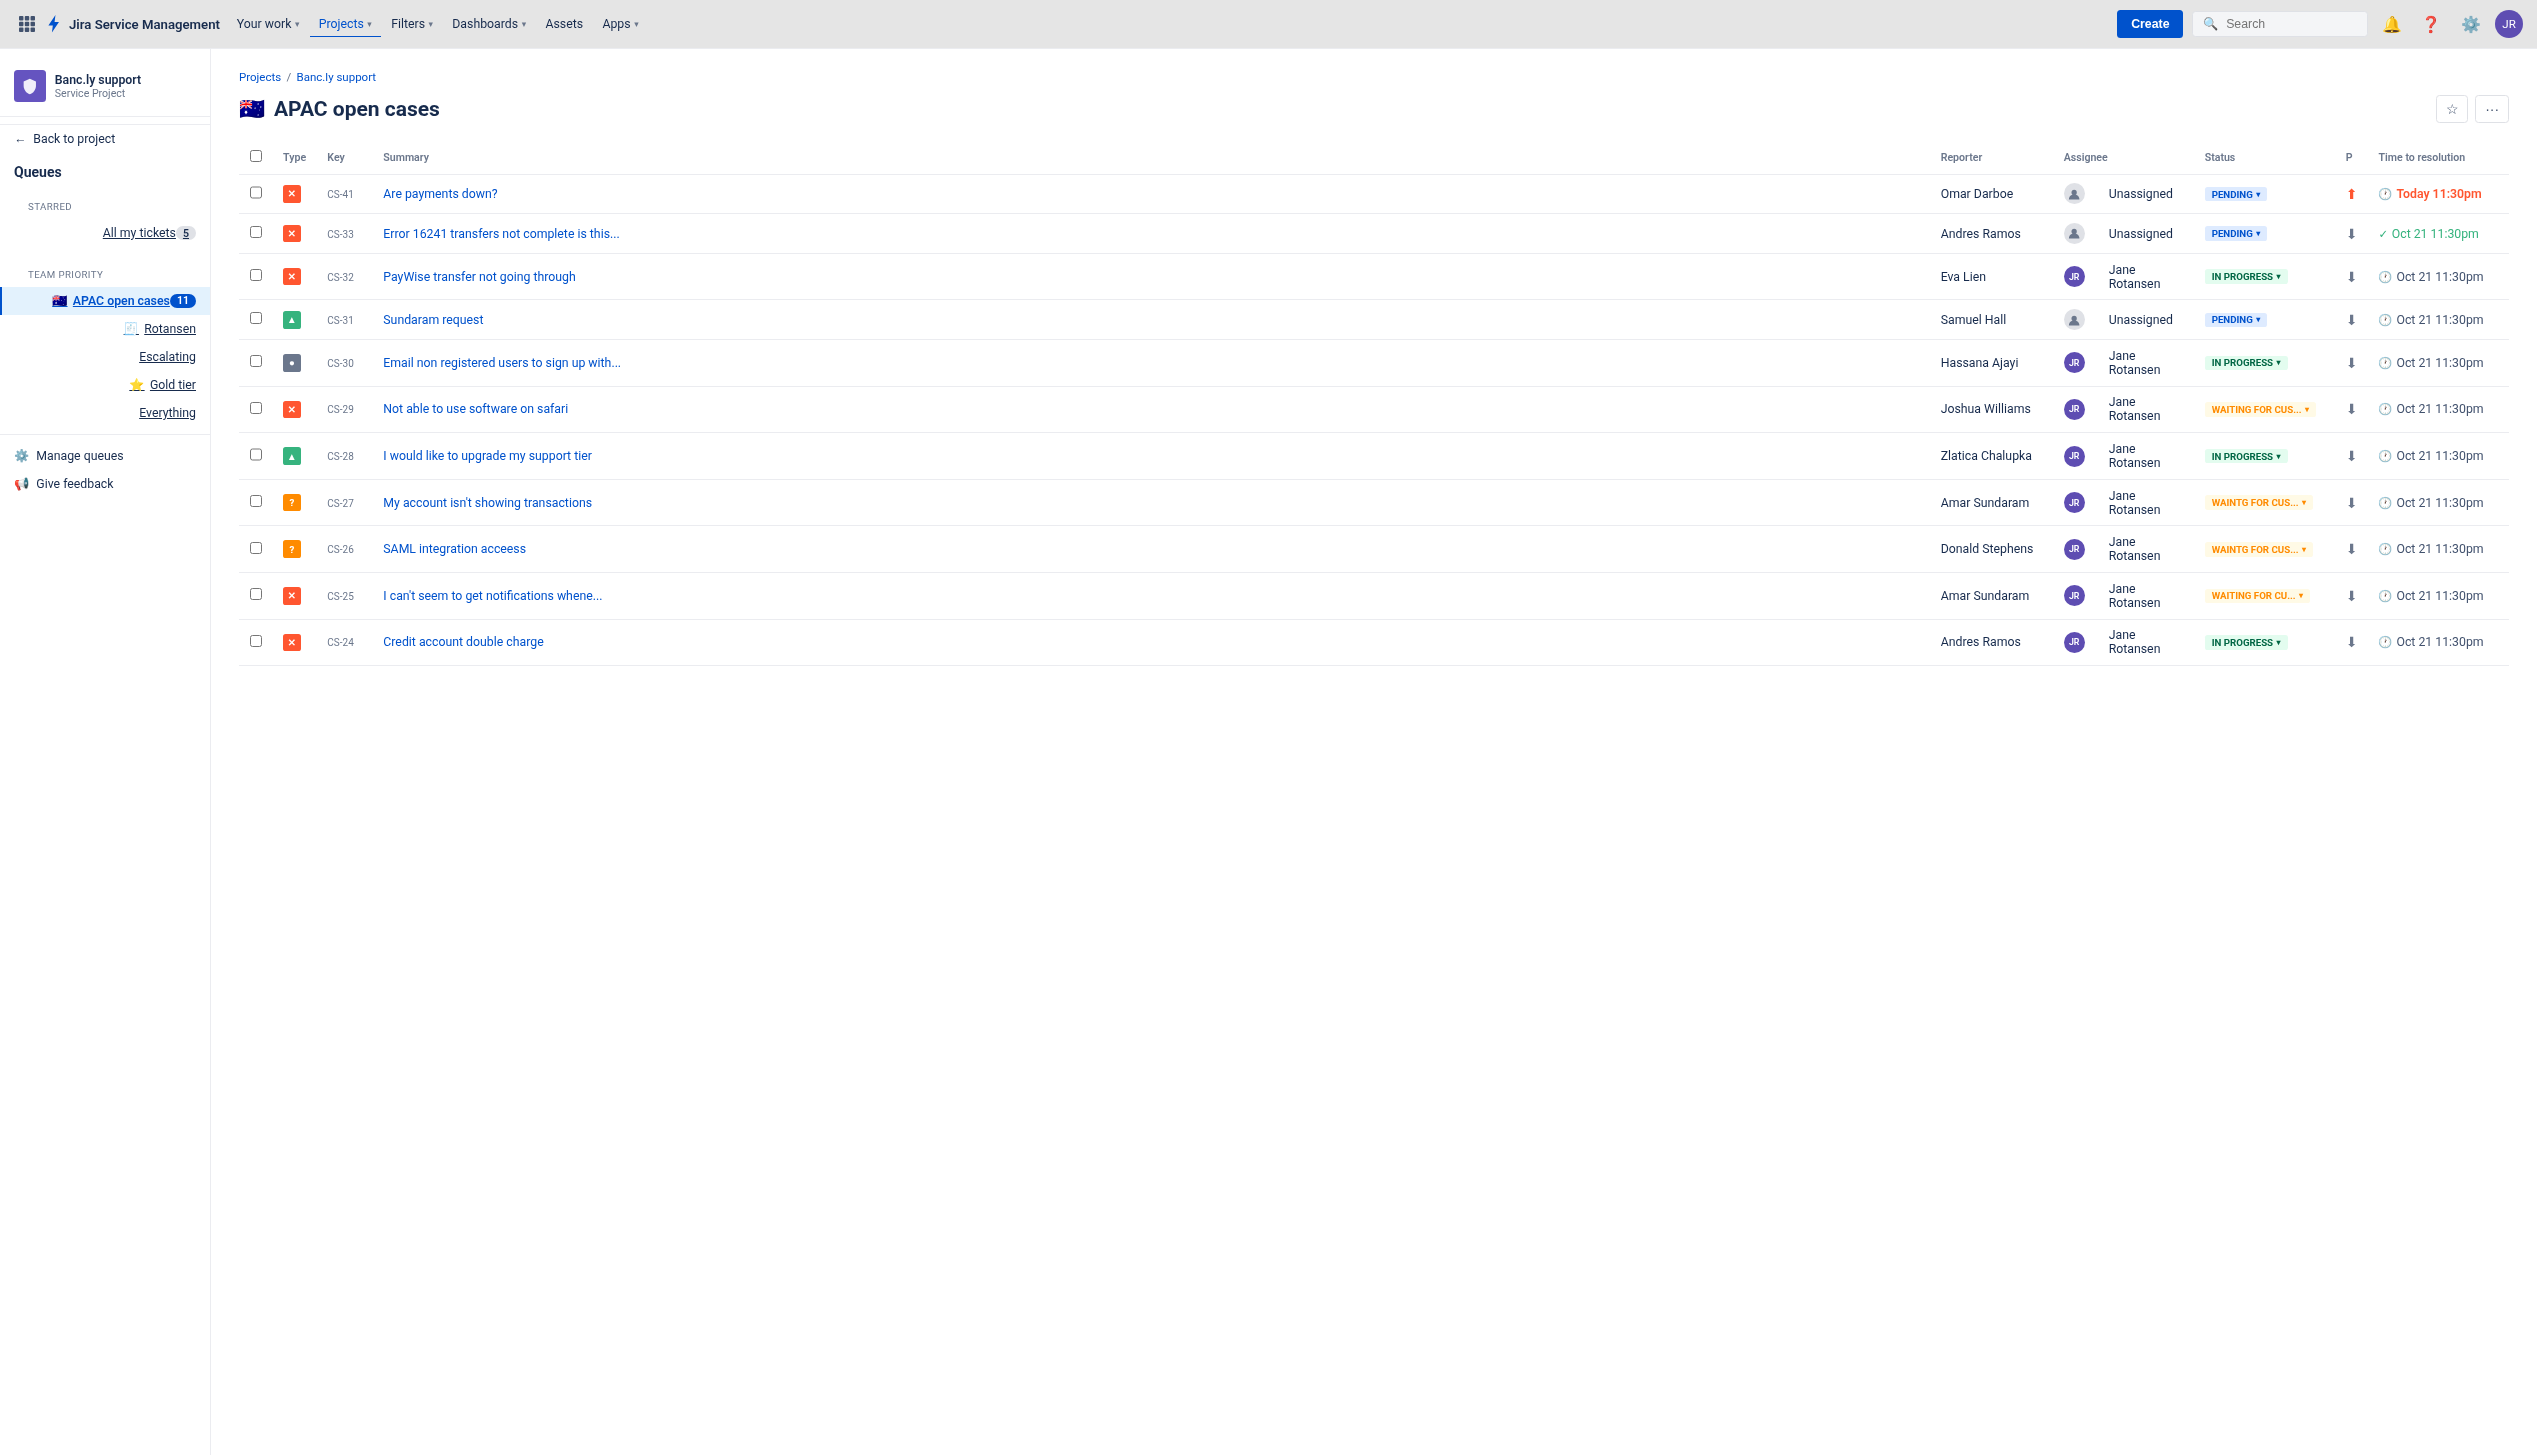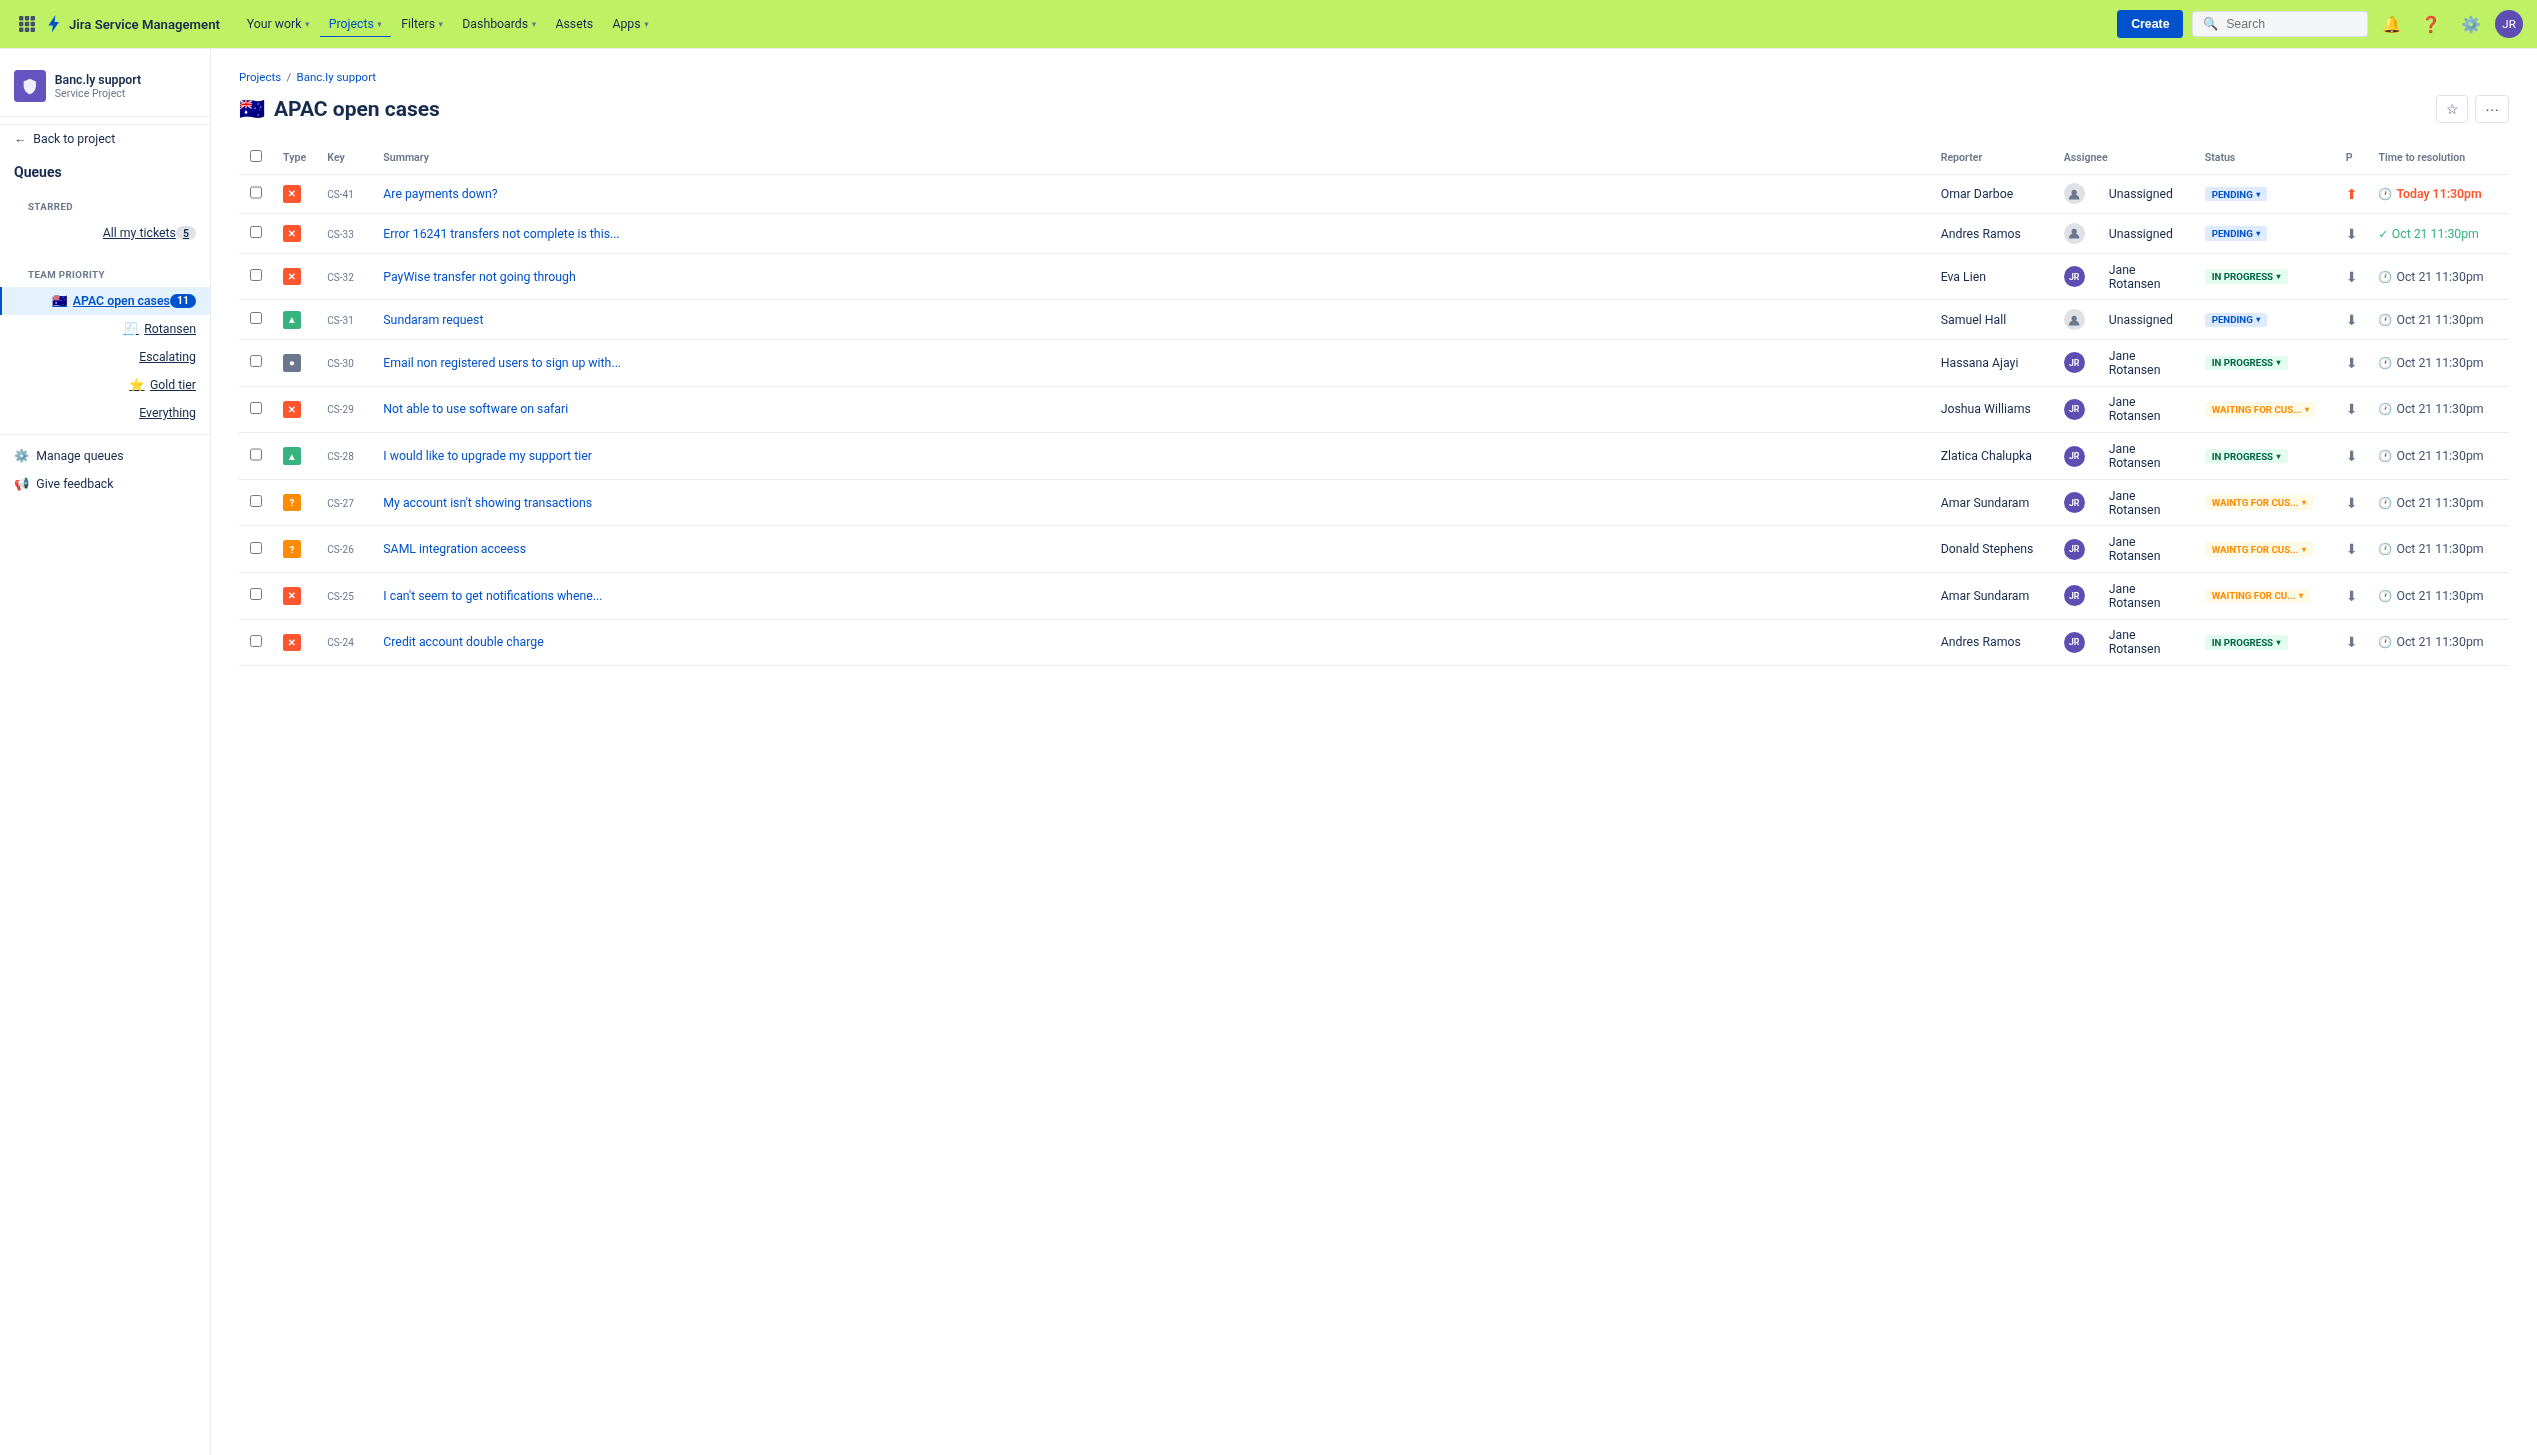--- a/index.html
+++ b/index.html
@@ -1,22 +1,22 @@
 <!DOCTYPE html>
 <html style="font-size:14px"><head>
   <meta charset="utf-8">
   <style>
     * { box-sizing: border-box; margin: 0; padding: 0; }
     body { font-family: -apple-system, BlinkMacSystemFont, 'Segoe UI', Roboto, sans-serif; font-size: 12.3px; background: #fff; color: #172B4D; }
 
     
     .topnav {
       display: flex; align-items: center; height: 49px;
-      background: #bef264; border-bottom: 0.9px solid #ebecf0;
-      padding: 0 14px; gap: 11px; position: fixed; top: 0; left: 0; right: 0; z-index: 100;
+      background: #e5e5e5; border-bottom: 0.9px solid #ebecf0;
+      padding: 0 14px; gap: 1px; position: fixed; top: 0; left: 0; right: 0; z-index: 100;
     }
     .topnav-logo { display: flex; align-items: center; gap: 7px; margin-right: 7px; }
     .topnav-logo .logo-text { font-size: 13.2px; font-weight: 600; color: #172B4D; white-space: nowrap; }
     .topnav-nav { display: flex; align-items: center; gap: 1.8px; }
     .topnav-nav .nav-item {
       padding: 5.3px 8.8px; border-radius: 3.5px; cursor: pointer; font-size: 12.3px;
       color: #172B4D; display: flex; align-items: center; gap: 3.5px; white-space: nowrap;
     }
     .topnav-nav .nav-item.active { color: #0052CC; border-bottom: 1.8px solid #0052CC; border-radius: 0; }
     .nav-chevron { font-size: 8.8px; color: #6B778C; }
@@ -42,21 +42,21 @@
     .sidebar {
       width: 211px; min-width: 211px; background: #fff;
       border-right: 0.9px solid #ebecf0; overflow-y: auto;
       padding: 14px 0;
     }
     .sidebar-project { display: flex; align-items: center; gap: 8.8px; padding: 7px 14px 14px; border-bottom: 0.9px solid #ebecf0; margin-bottom: 7px; }
     .project-icon { width: 32px; height: 32px; border-radius: 3.5px; background: #6554C0; display: flex; align-items: center; justify-content: center; color: #fff; font-size: 14px; flex-shrink: 0; }
     .project-name { font-size: 12.3px; font-weight: 600; color: #172B4D; }
     .project-type { font-size: 10.6px; color: #6B778C; }
     .sidebar-back { display: flex; align-items: center; gap: 7px; padding: 7px 14px; cursor: pointer; color: #172B4D; font-size: 12.3px; border-top: 0.9px solid #ebecf0; margin-top: 3.5px; }
-    .sidebar-section-title { font-size: 9.7px; font-weight: 700; color: #6B778C; padding: 10.6px 14px 3.5px; text-transform: uppercase; letter-spacing: 0.4px; }
+    .sidebar-section-title { font-size: 9.7px; font-weight: 400; color: #6B778C; padding: 10.6px 14px 3.5px; text-transform: uppercase; letter-spacing: 0.4px; }
     .sidebar-item {
       display: flex; align-items: center; justify-content: flex-end;
       padding: 7px 14px; cursor: pointer; color: #172B4D; font-size: 12.3px; text-decoration: underline;
     }
     .sidebar-item.active { background: #E3F2FD; color: #0052CC; font-weight: 600; border-left: 2.6px solid #0052CC; padding-left: 11.5px; }
     .sidebar-item .badge { background: #DFE1E6; color: #172B4D; border-radius: 17.6px; padding: 0.9px 7px; font-size: 10.6px; font-weight: 600; }
     .sidebar-item.active .badge { background: #0052CC; color: #fff; }
     .sidebar-divider { border: none; border-top: 0.9px solid #ebecf0; margin: 7px 0; }
 
     

